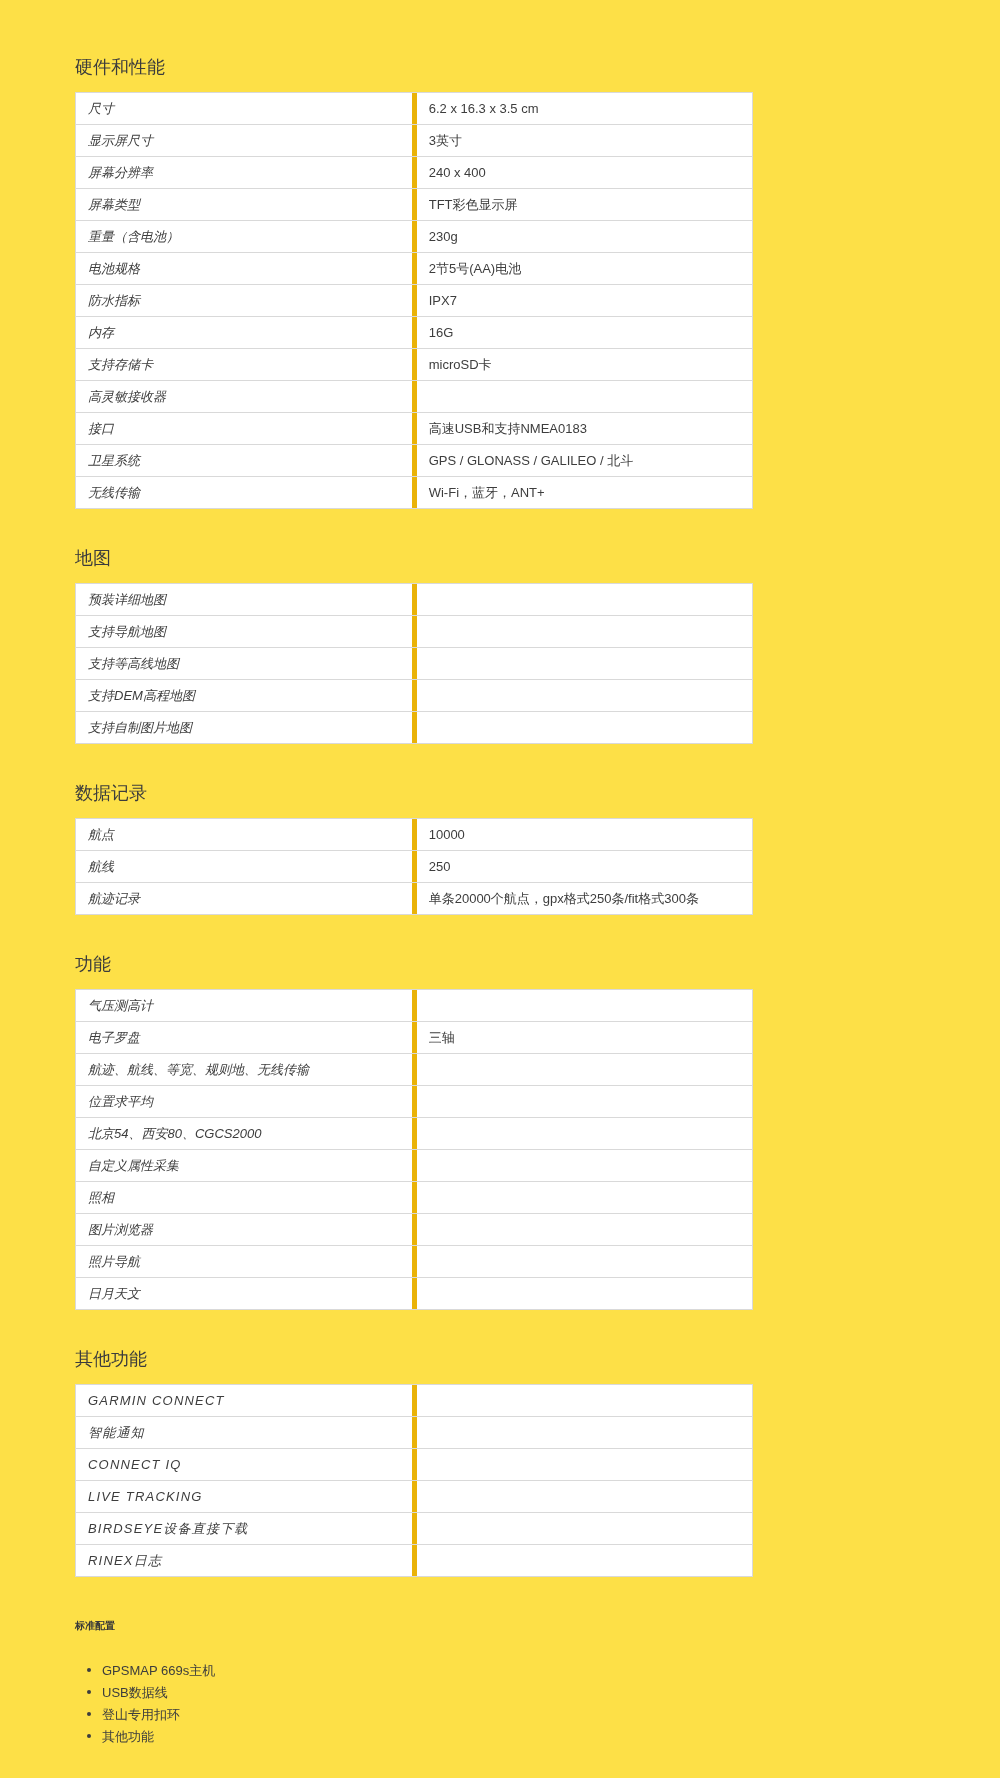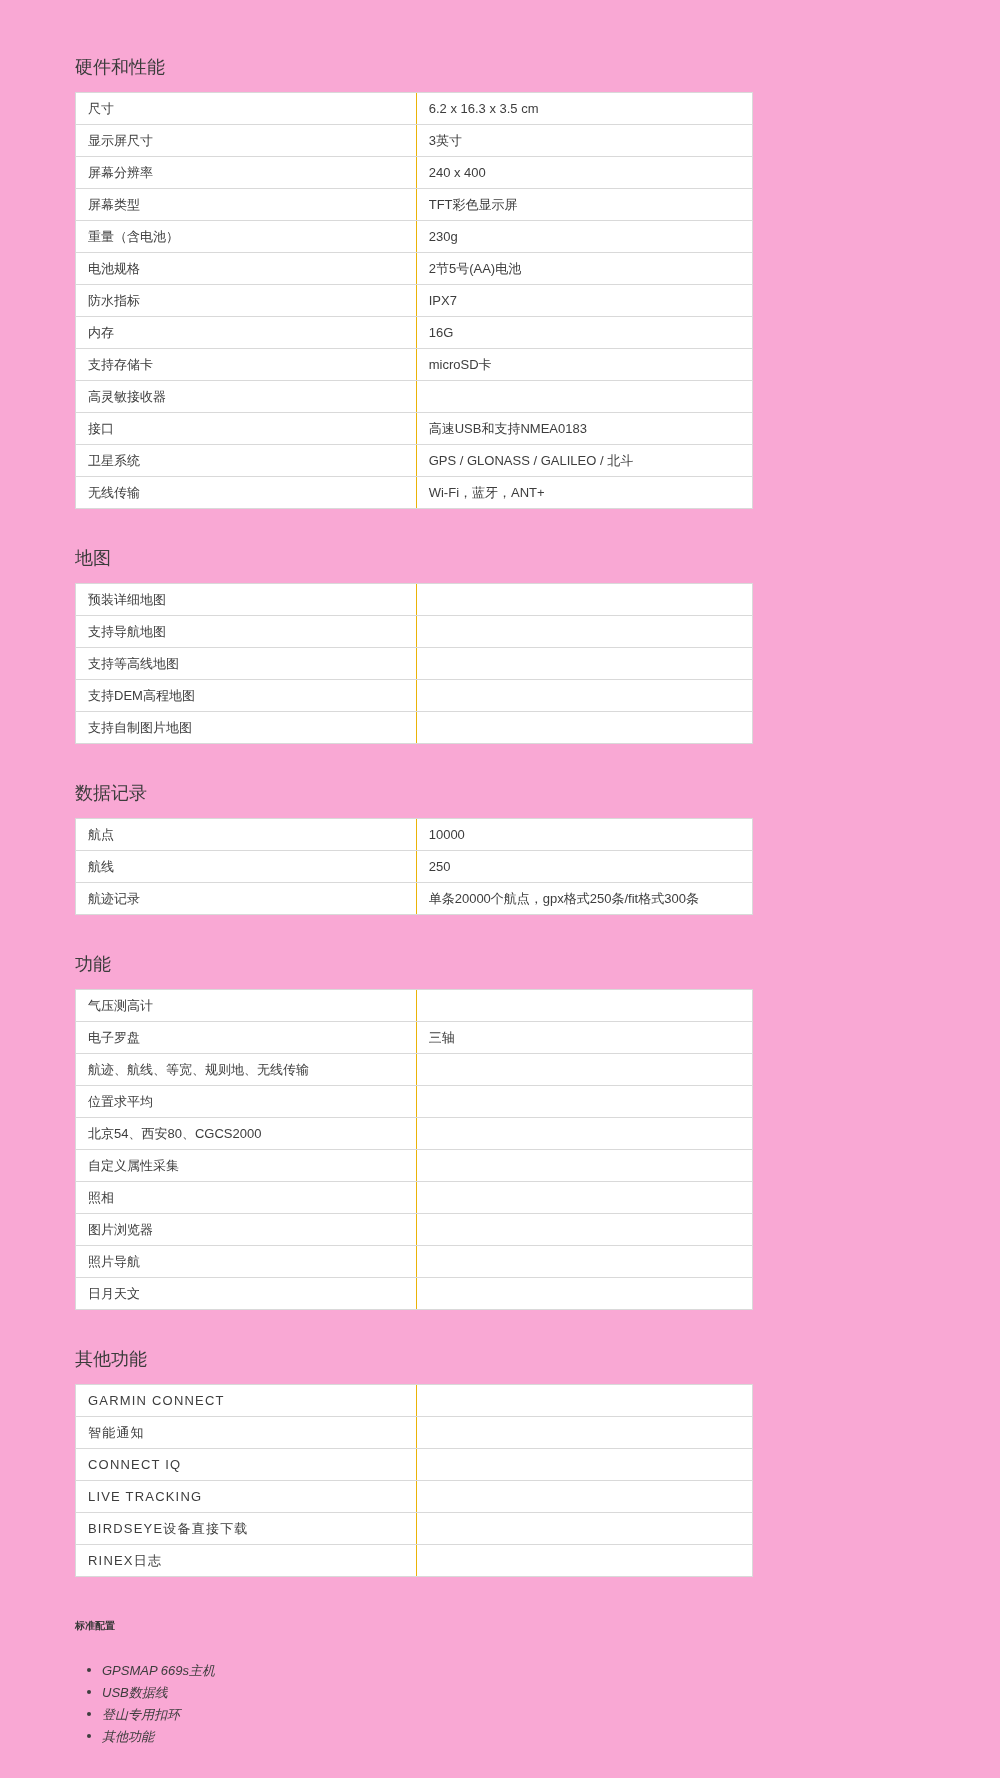--- a/index.html
+++ b/index.html
@@ -4,21 +4,21 @@
 <style>
   * { box-sizing: border-box; }
   html, body { margin: 0; padding: 0; background: #ffffff; }
   body {
     font-family: "Liberation Sans", "DejaVu Sans", sans-serif;
     -webkit-font-smoothing: antialiased;
   }
   .page {
     width: 1000px;
     height: 1778px;
-    background: #f9a8d4;
+    background: #fde047;
     overflow: hidden;
     position: relative;
   }
   .content {
     width: 678px;
     margin-left: 75px;
     padding-top: 56px;
   }
   .section { margin-bottom: 38px; }
   .section-title {
@@ -45,37 +45,37 @@
   .spec-row:last-child { border-bottom: none; }
   .cell {
     font-size: 13px;
     color: #3d3d3d;
     line-height: 16px;
     padding: 7.5px 12px;
     min-height: 31px;
   }
   .cell.label {
     width: 50.4%;
-    border-right: 1px solid #eab308;
+    border-right: 5px solid #eab308;
+    font-style: italic;
   }
   .cell.value { flex: 1; }
   .spaced { letter-spacing: 1.2px; }
   .bullet-list {
     list-style: none;
     margin: 4px 0 0 0;
     padding: 0 0 0 12px;
     font-size: 13px;
     color: #3d3d3d;
   }
   .bullet-list li {
     position: relative;
     padding-left: 15px;
     line-height: 15px;
     margin-bottom: 7px;
-    font-style: italic;
   }
   .bullet-list li .dot {
     position: absolute;
     left: 0;
     top: 5px;
     width: 4px;
     height: 4px;
     border-radius: 50%;
     background: #3d3d3d;
   }

